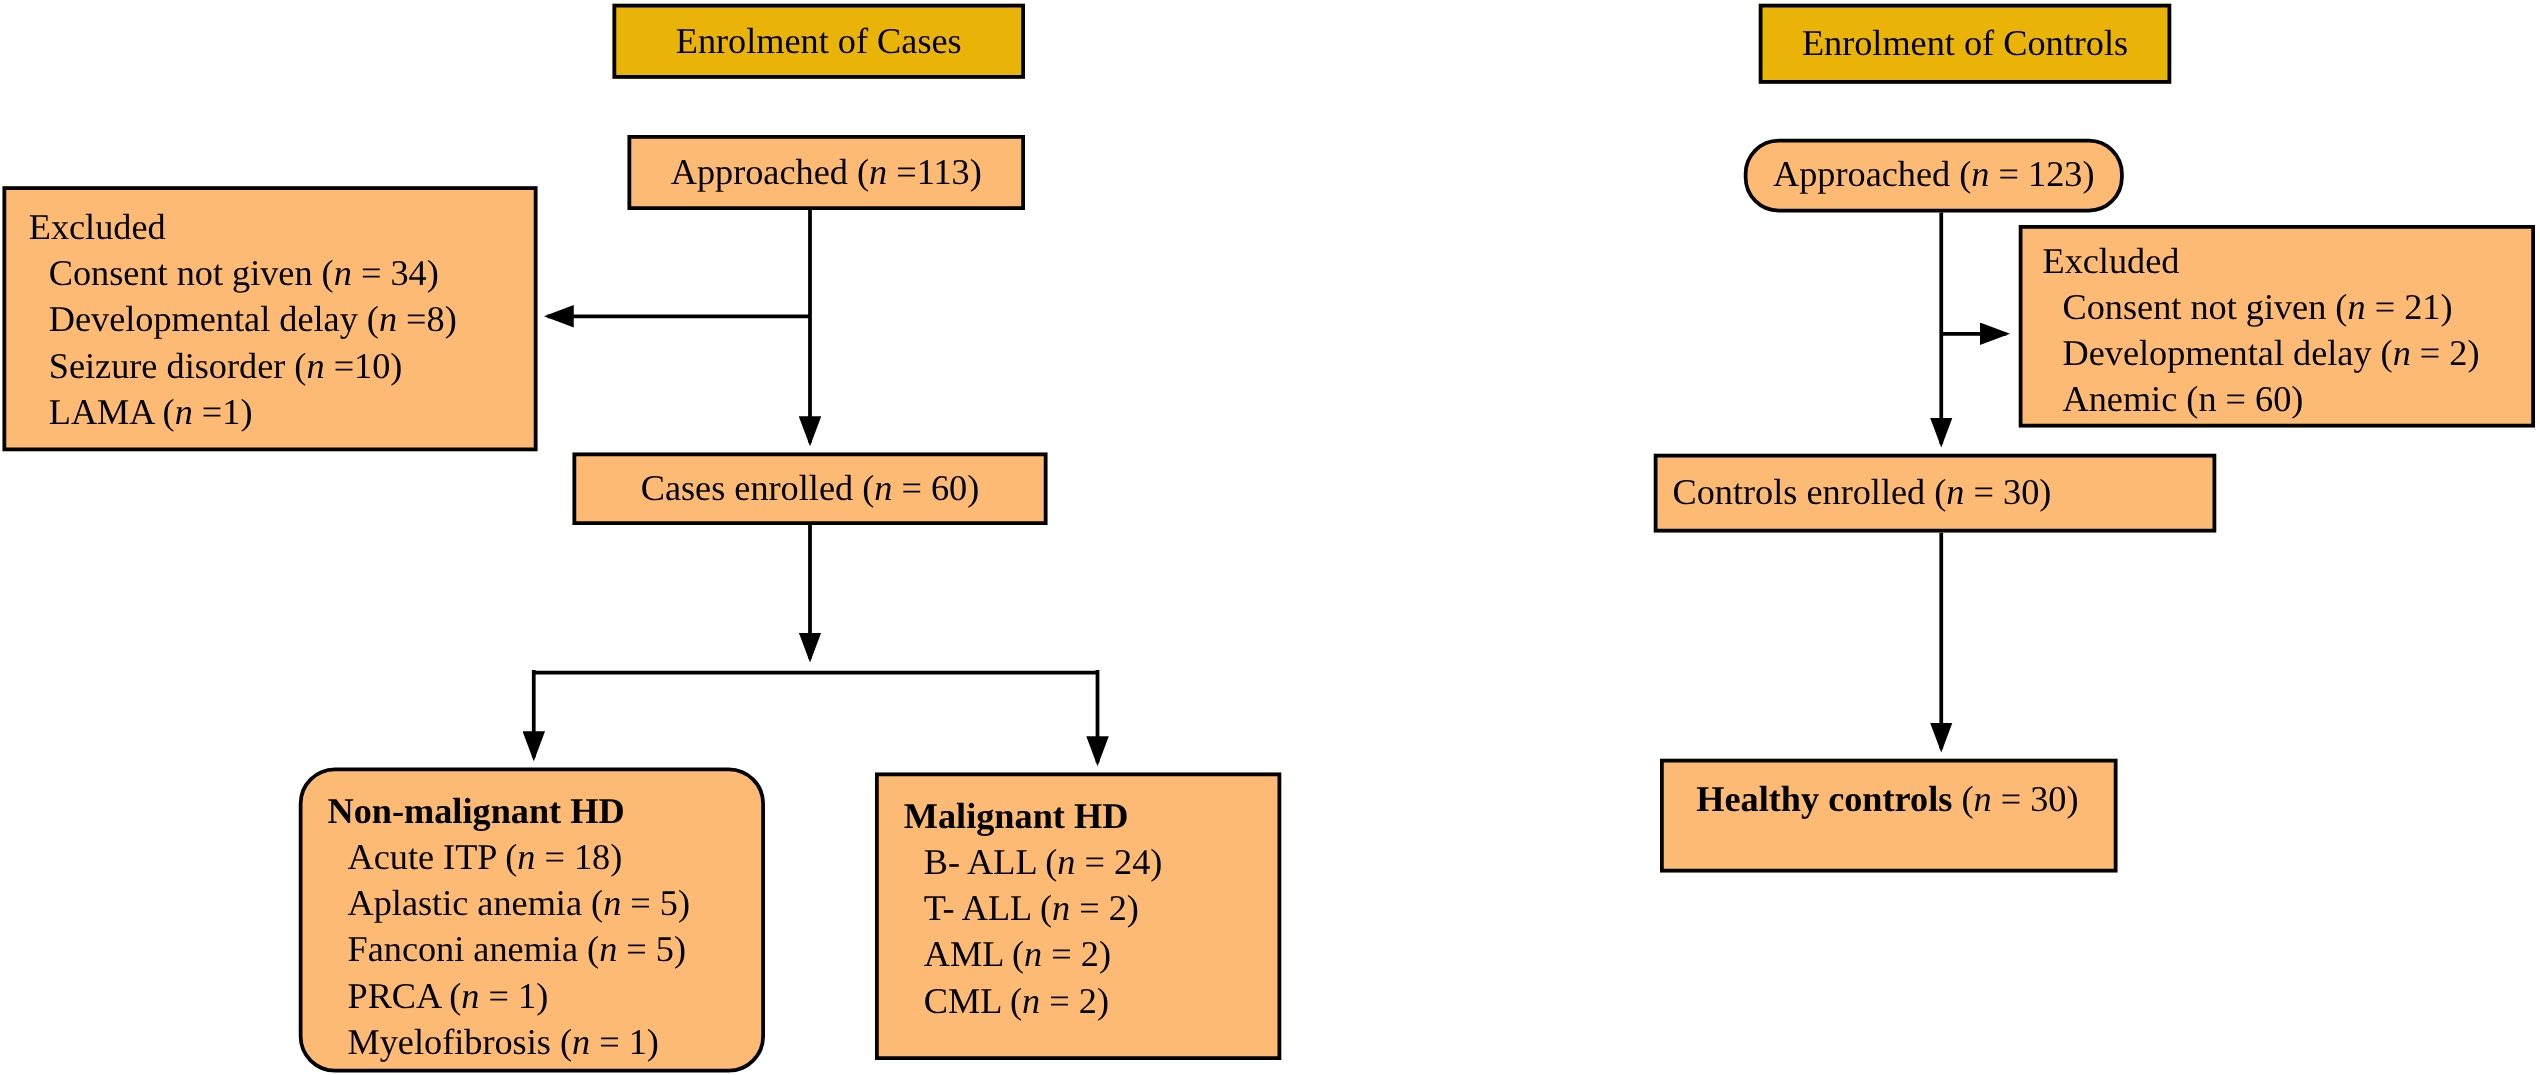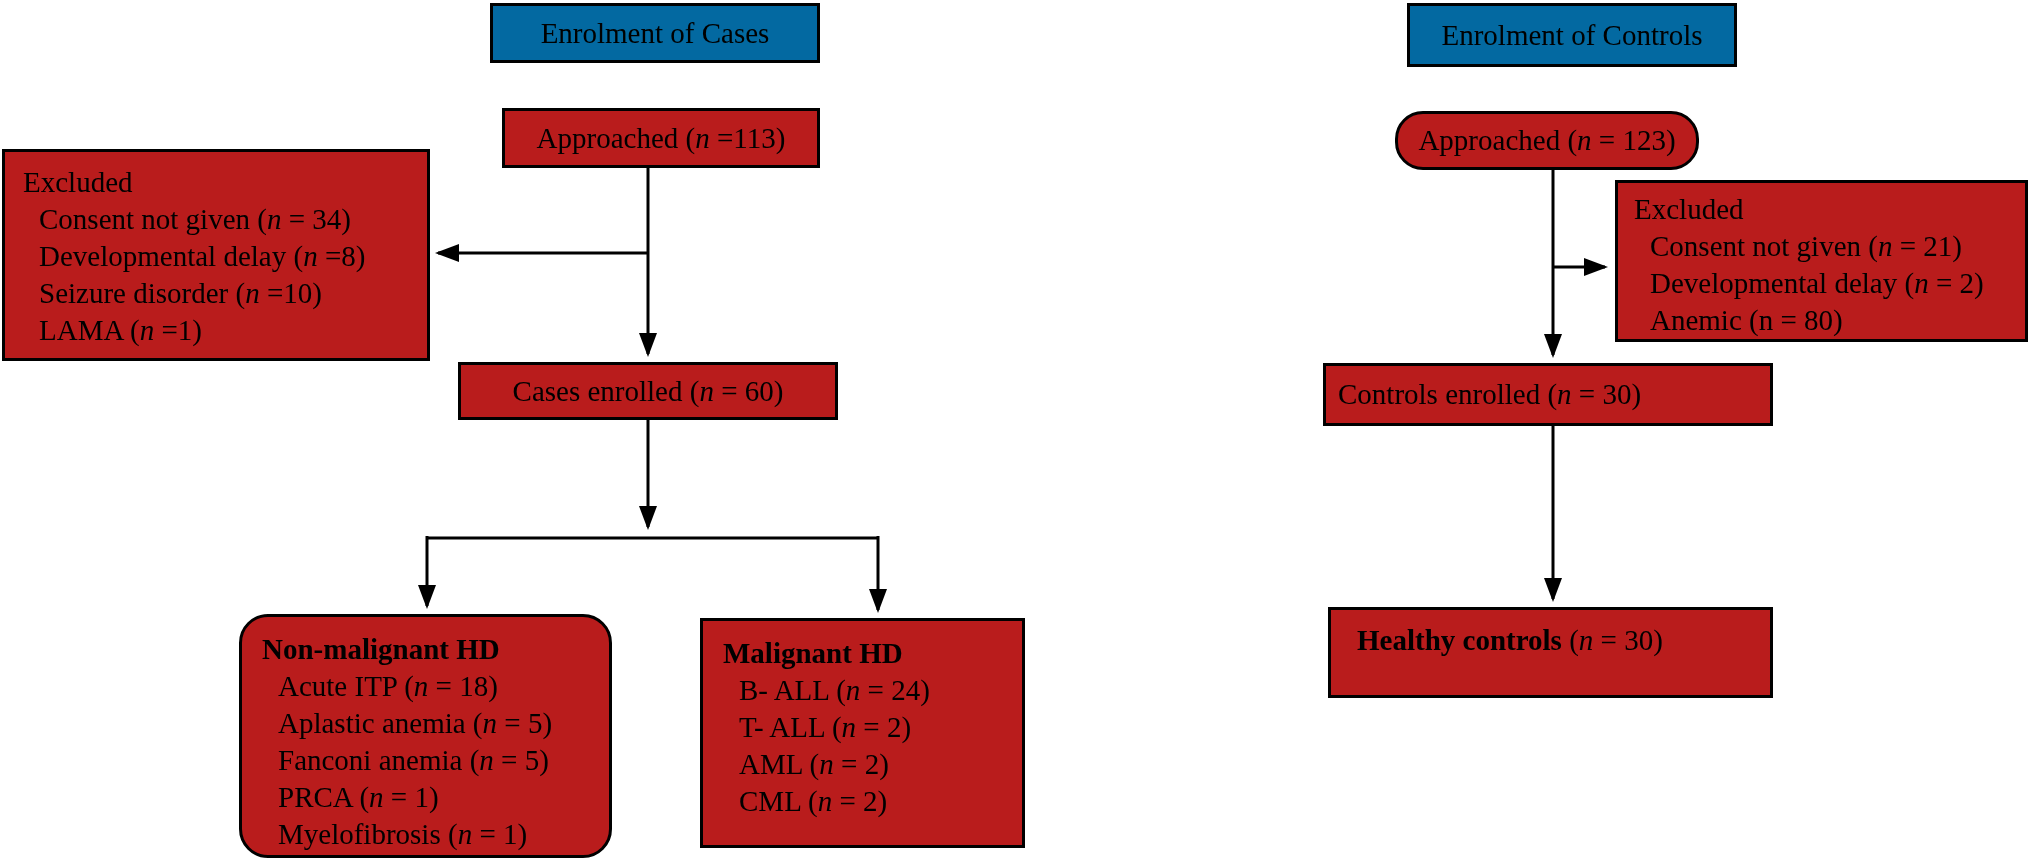--- a/index.html
+++ b/index.html
@@ -9,29 +9,29 @@
     height: 860px;
     background: #ffffff;
     font-family: "Liberation Serif", serif;
     color: #000000;
     overflow: hidden;
   }
   .connectors { position: absolute; left: 0; top: 0; pointer-events: none; }
   .box {
     position: absolute;
     border: 3px solid #000000;
-    background: #b91c1c;
+    background: #fdba74;
     box-sizing: border-box;
     font-size: 29px;
     line-height: 37px;
     white-space: nowrap;
   }
   .center { display: flex; align-items: center; justify-content: center; }
   .vcenter { display: flex; align-items: center; justify-content: flex-start; }
-  .header-box { background: #0369a1; }
+  .header-box { background: #eab308; }
   .it { font-style: italic; }
   .b  { font-weight: 700; }
   .item { padding-left: 16px; }
 </style>
 </head>
 <body>
 
 <div class="canvas">
 
   <svg class="connectors" width="2032" height="860" viewBox="0 0 2032 860">
@@ -93,24 +93,24 @@
   </div>
 
   <div class="box center" style="left:1395px;top:111px;width:304px;height:59px;border-radius:28px;">
     <span><span>Approached (</span><span class="it">n</span><span> = 123)</span></span>
   </div>
 
   <div class="box" style="left:1615px;top:180px;width:413px;height:162px;padding:8px 8px 0 16px;">
     <div>Excluded</div>
     <div class="item"><span>Consent not given (</span><span class="it">n</span><span> = 21)</span></div>
     <div class="item"><span>Developmental delay (</span><span class="it">n</span><span> = 2)</span></div>
-    <div class="item"><span>Anemic (n = 80)</span><span class="it"></span><span></span></div>
+    <div class="item"><span>Anemic (n = 60)</span><span class="it"></span><span></span></div>
   </div>
 
   <div class="box vcenter" style="left:1323px;top:363px;width:450px;height:63px;padding-left:12px;">
     <span><span>Controls enrolled (</span><span class="it">n</span><span> = 30)</span></span>
   </div>
 
-  <div class="box" style="left:1328px;top:607px;width:445px;height:91px;padding:12px 8px 0 26px;">
+  <div class="box" style="left:1328px;top:607px;width:366px;height:91px;padding:12px 8px 0 26px;">
     <span><span class="b">Healthy controls</span><span> (</span><span class="it">n</span><span> = 30)</span></span>
   </div>
 
 </div>
 
 </body></html>

